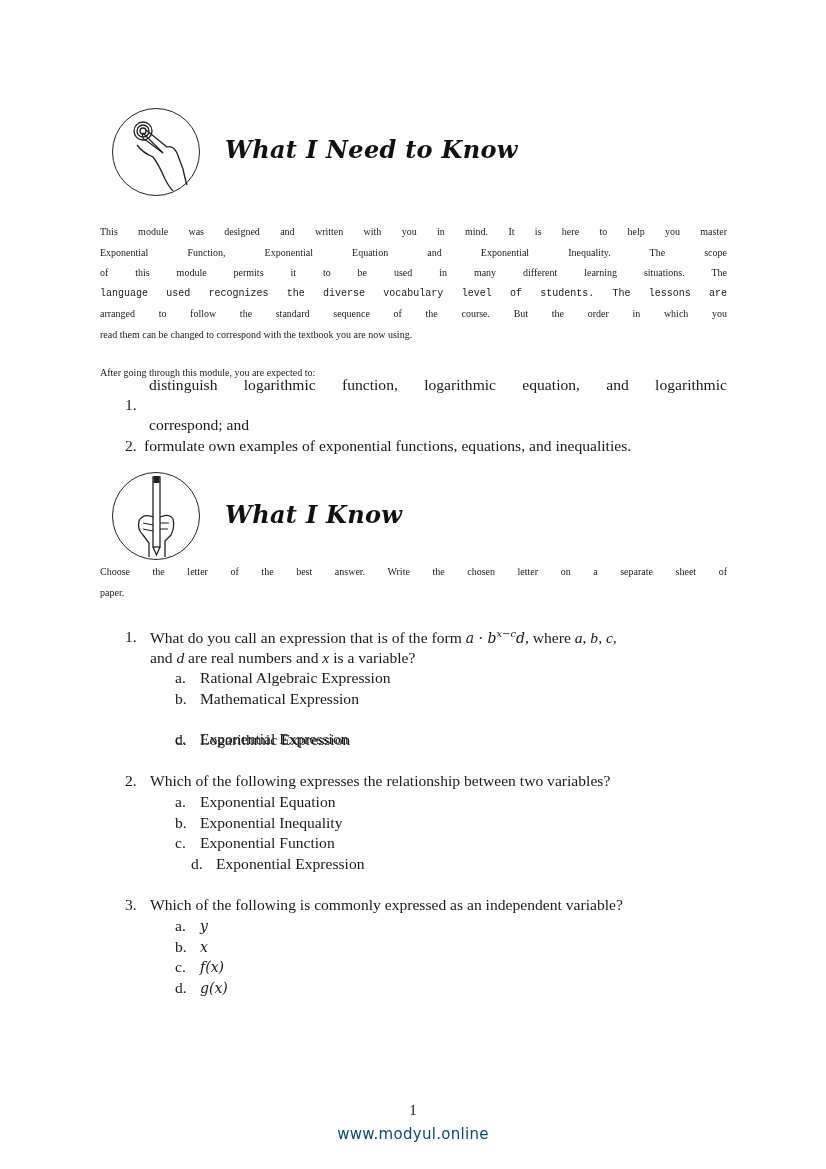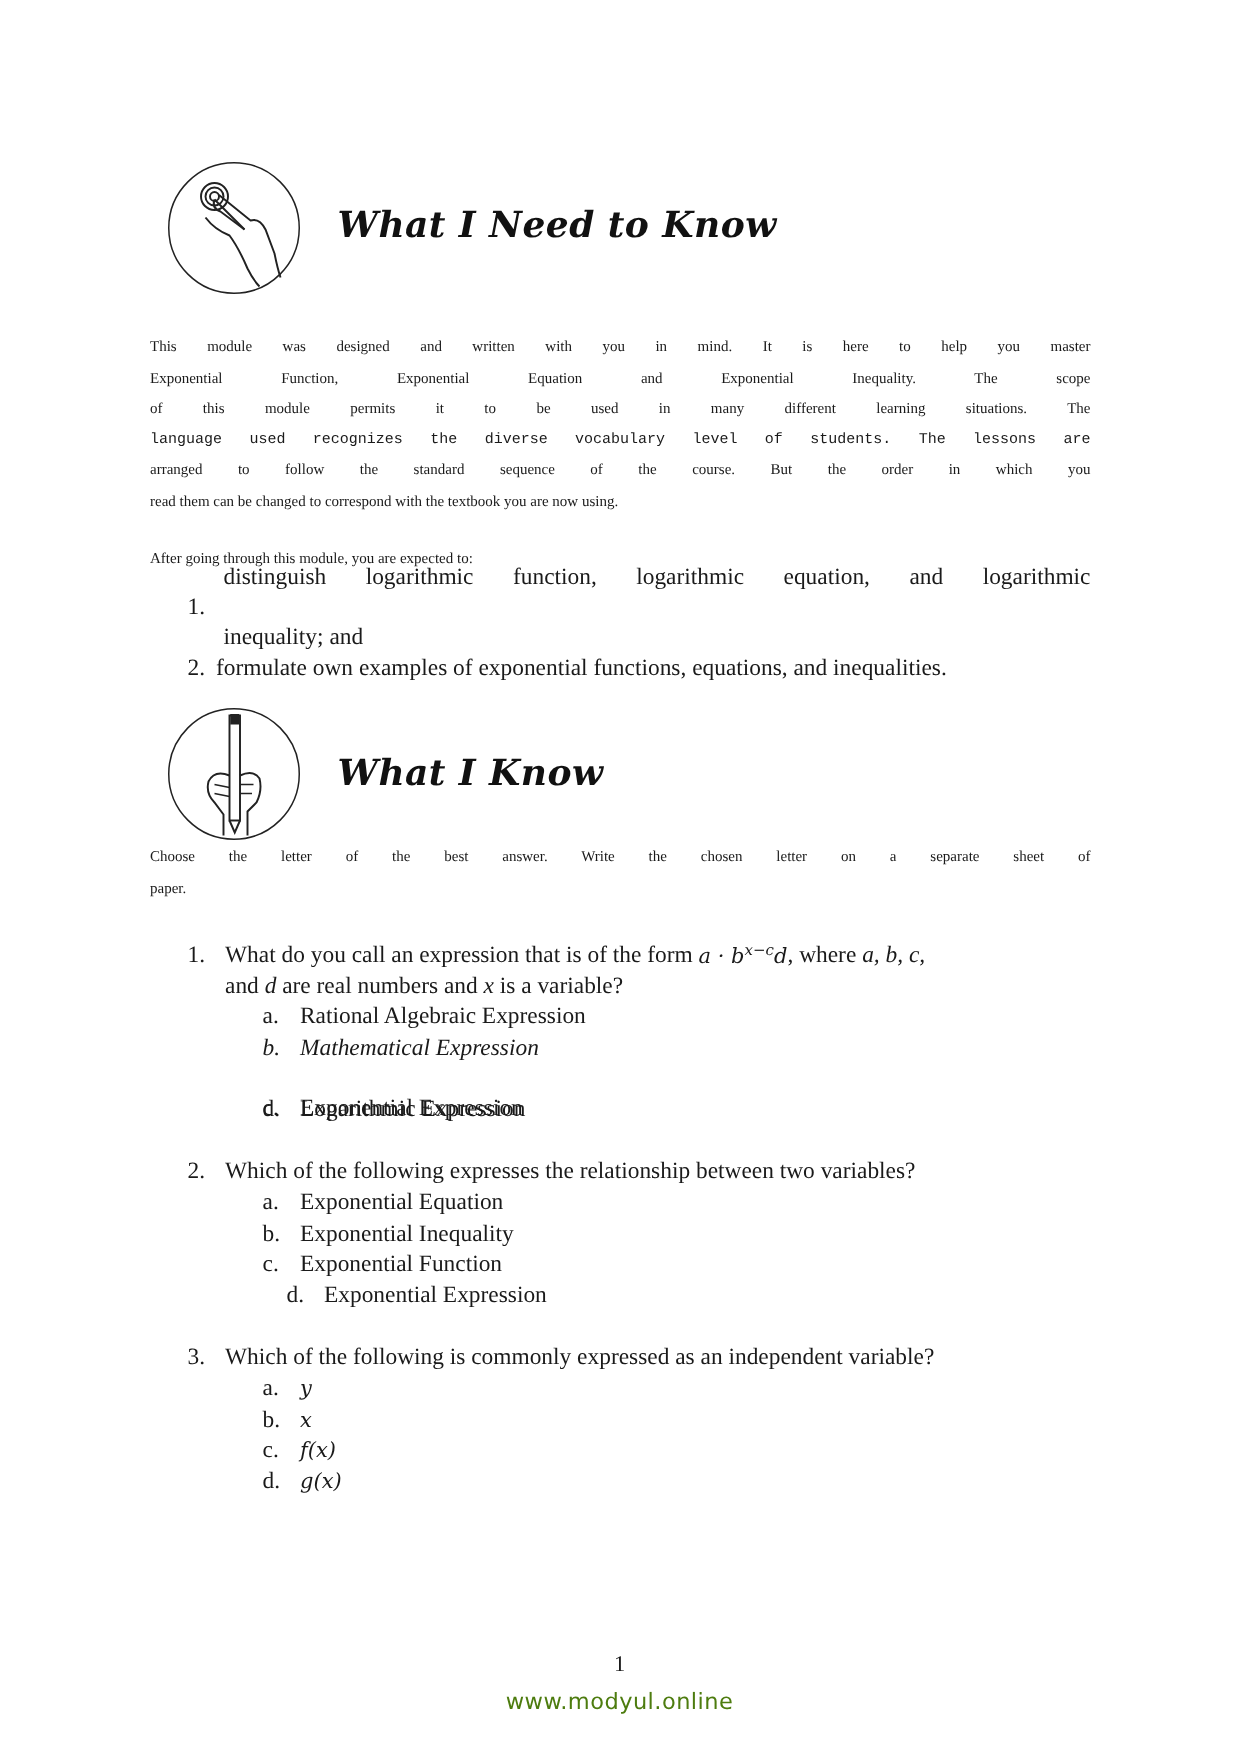--- a/index.html
+++ b/index.html
@@ -8,21 +8,21 @@
     .abs { position: absolute; }
     .icon-circle { width: 88px; height: 88px; border: 1.6px solid #222; border-radius: 50%; box-sizing: border-box; }
     .heading { font-family: "DejaVu Serif", serif; font-weight: bold; font-style: italic; font-size: 24px; color: #111; letter-spacing: 0.3px; }
     .line { position: absolute; left: 100px; width: 627px; font-family: "Liberation Serif", serif; font-size: 10px; white-space: nowrap; }
     .just { text-align: justify; text-align-last: justify; }
     .q { position: absolute; font-family: "Liberation Serif", serif; font-size: 15.6px; white-space: nowrap; }
     .opt { position: absolute; font-family: "Liberation Serif", serif; font-size: 15.6px; white-space: nowrap; }
     .opt .lbl { display: inline-block; width: 25px; }
     .m { font-style: italic; font-family: "DejaVu Serif", serif; font-size: 14px; }
     .footer-num { font-family: "Liberation Serif", serif; font-size: 15px; }
-    .watermark { font-family: "DejaVu Sans", sans-serif; font-size: 15px; color: #4d7c0f; letter-spacing: 0.3px; }
+    .watermark { font-family: "DejaVu Sans", sans-serif; font-size: 15px; color: #0c4a6e; letter-spacing: 0.3px; }
   </style>
 </head>
 <body>
 
 <div class="abs icon-circle" style="left:112px; top:108px;">
   <svg width="86" height="86" viewBox="0 0 86 86" style="position:absolute;left:0;top:0;">
     <circle cx="30" cy="22" r="9" fill="none" stroke="#222" stroke-width="1.3"></circle>
     <circle cx="30" cy="22" r="6" fill="none" stroke="#222" stroke-width="1.3"></circle>
     <circle cx="30" cy="22" r="3" fill="none" stroke="#222" stroke-width="1.3"></circle>
     <path d="M30 24 L50 44 M33 21 L54 38 Q60 36 64 44 L70 60 Q72 70 74 76 M24 36 Q30 44 40 48 Q46 56 52 70 Q56 78 60 82" fill="none" stroke="#222" stroke-width="1.3"></path>
@@ -35,21 +35,21 @@
 <div class="line just" style="top:246.6px;">Exponential Function, Exponential Equation and Exponential Inequality. The scope</div>
 <div class="line just" style="top:267.2px;">of this module permits it to be used in many different learning situations. The</div>
 <div class="line just" style="top:287.8px;font-family:Liberation Mono, monospace;">language used recognizes the diverse vocabulary level of students. The lessons are</div>
 <div class="line just" style="top:308.4px;">arranged to follow the standard sequence of the course. But the order in which you</div>
 <div class="line" style="top:329px;">read them can be changed to correspond with the textbook you are now using.</div>
 
 <div class="line" style="top:367px;">After going through this module, you are expected to:</div>
 
 <div class="q" style="left:125px; top:396px;">1.</div>
 <div class="q just" style="left:149px; top:376px; width:578px;">distinguish logarithmic function, logarithmic equation, and logarithmic</div>
-<div class="q" style="left:149px; top:416px;">inequality; and</div>
+<div class="q" style="left:149px; top:416px;">correspond; and</div>
 <div class="q" style="left:125px; top:437px;">2.</div>
 <div class="q" style="left:144px; top:437px;">formulate own examples of exponential functions, equations, and inequalities.</div>
 
 <div class="abs icon-circle" style="left:112px; top:472px;">
   <svg width="86" height="86" viewBox="0 0 86 86" style="position:absolute;left:0;top:0;">
     <rect x="40" y="4" width="7" height="70" fill="#fff" stroke="#222" stroke-width="1.3"></rect>
     <rect x="40.5" y="3" width="6" height="7" fill="#222"></rect>
     <path d="M40 74 L43.5 82 L47 74" fill="none" stroke="#222" stroke-width="1.3"></path>
     <path d="M40 44 Q30 40 26 48 Q24 56 30 62 L36 70 L36 84 M47 44 Q56 40 60 46 Q62 54 58 62 L52 68 L52 84" fill="none" stroke="#222" stroke-width="1.3"></path>
     <path d="M30 50 L40 52 M30 56 L40 58 M47 50 L56 50 M47 56 L55 56" fill="none" stroke="#222" stroke-width="1.1"></path>
@@ -61,21 +61,21 @@
 <div class="line" style="top:587px;">paper.</div>
 
 <div class="q" style="left:125px; top:628px;">1.</div>
 <div class="q" style="left:150px; top:628px;">
   <span>What do you call an expression that is of the form </span><span class="m"><span>a · b</span><sup style="font-size:10px;">x−c</sup><span>d</span></span><span>, where </span><i>a, b, c,</i>
 </div>
 <div class="q" style="left:150px; top:649px;">
   <span>and </span><i>d</i><span> are real numbers and </span><i>x</i><span> is a variable?</span>
 </div>
 <div class="opt" style="left:175px; top:669px;"><span class="lbl">a.</span><span>Rational Algebraic Expression</span></div>
-<div class="opt" style="left:175px; top:690px;font-style:italic;"><span class="lbl">b.</span><span>Mathematical Expression</span></div>
+<div class="opt" style="left:175px; top:690px;"><span class="lbl">b.</span><span>Mathematical Expression</span></div>
 <div class="opt" style="left:175px; top:710px;margin-top:20px;"><span class="lbl">c.</span><span>Exponential Expression</span></div>
 <div class="opt" style="left:175px; top:731px;"><span class="lbl">d.</span><span>Logarithmic Expression</span></div>
 
 <div class="q" style="left:125px; top:772px;">2.</div>
 <div class="q" style="left:150px; top:772px;">Which of the following expresses the relationship between two variables?</div>
 <div class="opt" style="left:175px; top:793px;"><span class="lbl">a.</span><span>Exponential Equation</span></div>
 <div class="opt" style="left:175px; top:814px;"><span class="lbl">b.</span><span>Exponential Inequality</span></div>
 <div class="opt" style="left:175px; top:834px;"><span class="lbl">c.</span><span>Exponential Function</span></div>
 <div class="opt" style="left:175px; top:855px;margin-left:16px;"><span class="lbl">d.</span><span>Exponential Expression</span></div>
 

